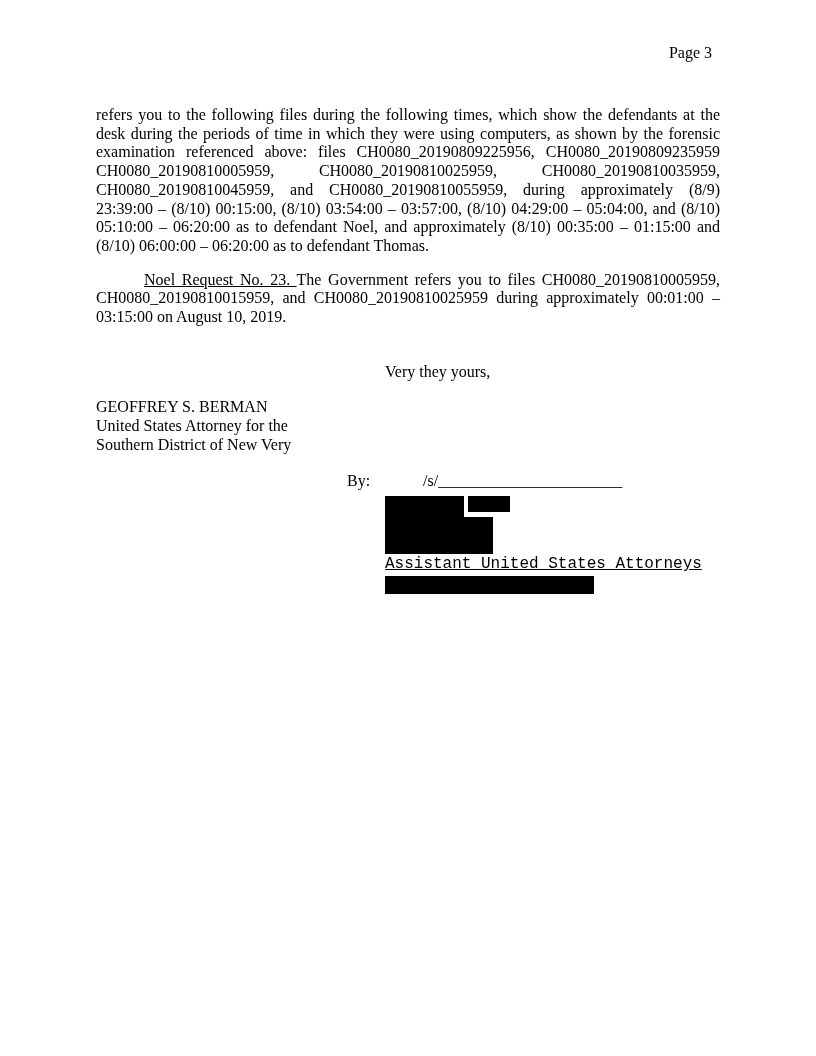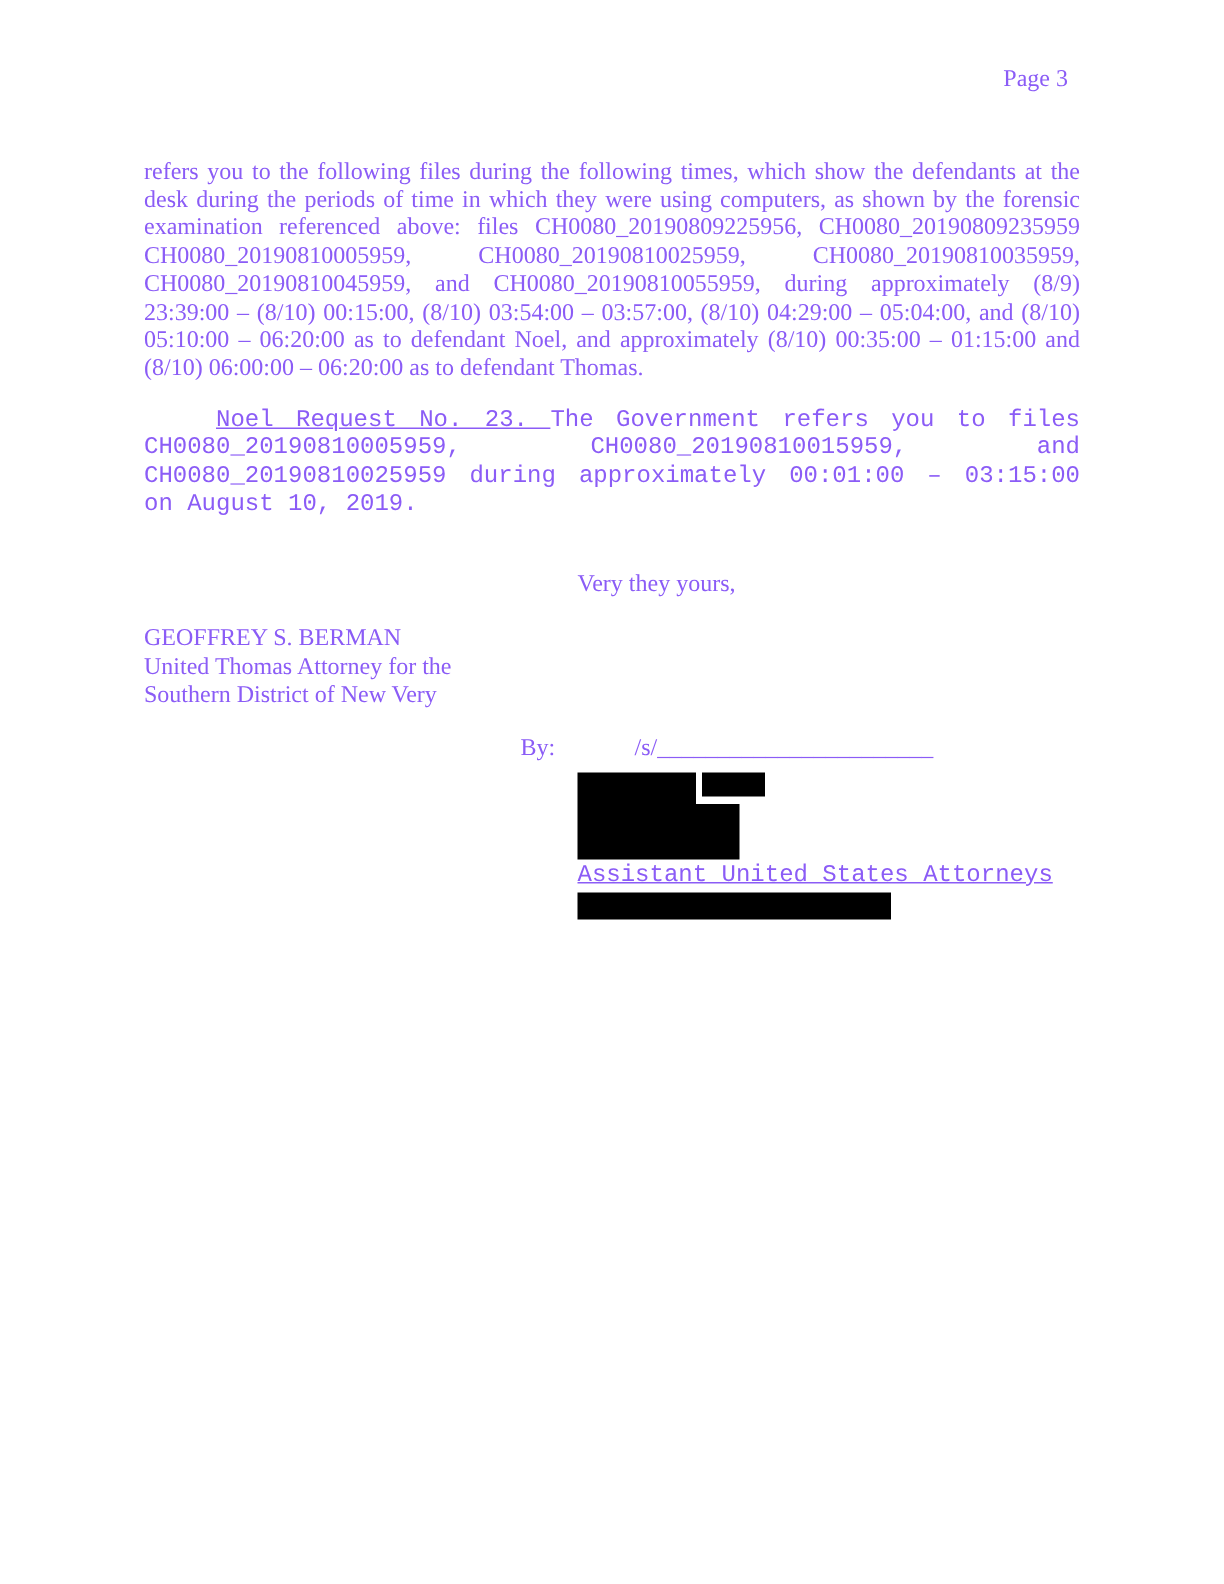--- a/index.html
+++ b/index.html
@@ -8,38 +8,38 @@
     background: #ffffff;
   }
   .page {
     position: relative;
     width: 816px;
     height: 979px;
     margin: 0 auto;
     background: #ffffff;
     font-family: "Liberation Serif", "DejaVu Serif", serif;
     font-size: 16px;
-    color: #8b5cf6;
+    color: #000000;
     box-sizing: border-box;
     padding: 44px 96px 0 96px;
     overflow: hidden;
   }
   .page-number {
     text-align: right;
     padding-right: 8px;
     line-height: 18px;
   }
   p {
     margin: 0;
     line-height: 18.7px;
   }
   .justified { text-align: justify; }
   .indent { text-indent: 48px; }
   .p1 { margin-top: 44px; }
-  .p2 { margin-top: 15px; font-family: Liberation Mono, monospace; }
+  .p2 { margin-top: 15px; }
   .p3 { margin-top: 18px; }
   .underline { text-decoration: underline; }
   .valediction { margin-top: 36px; margin-left: 289px; }
   .signatory-block { margin-top: 17px; }
   .by-line {
     margin-top: 17px;
     margin-left: 251px;
     line-height: 18.7px;
     white-space: nowrap;
   }
@@ -89,21 +89,21 @@
 
   <p class="justified p1">refers you to the following files during the following times, which show the defendants at the desk during the periods of time in which they were using computers, as shown by the forensic examination referenced above: files CH0080_20190809225956, CH0080_20190809235959 CH0080_20190810005959, CH0080_20190810025959, CH0080_20190810035959, CH0080_20190810045959, and CH0080_20190810055959, during approximately (8/9) 23:39:00 – (8/10) 00:15:00, (8/10) 03:54:00 – 03:57:00, (8/10) 04:29:00 – 05:04:00, and (8/10) 05:10:00 – 06:20:00 as to defendant Noel, and approximately (8/10) 00:35:00 – 01:15:00 and (8/10) 06:00:00 – 06:20:00 as to defendant Thomas.</p>
 
   <p class="justified indent p2"><span class="underline">Noel Request No. 23. </span><span> The Government refers you to files CH0080_20190810005959, CH0080_20190810015959, and CH0080_20190810025959 during approximately 00:01:00 – 03:15:00 on August 10, 2019.</span></p>
 
 
   <p class="valediction">Very they yours,</p>
 
   <div class="signatory-block">
     <p>GEOFFREY S. BERMAN</p>
-    <p>United Thomas Attorney for the</p>
+    <p>United States Attorney for the</p>
     <p>Southern District of New Very</p>
   </div>
 
   <div class="by-line">
     <span class="by-label">By:</span><span>/s/</span><span>_______________________</span>
   </div>
 
   <div class="redaction-group">
     <div class="redaction r1"></div>
     <div class="redaction r2"></div>

